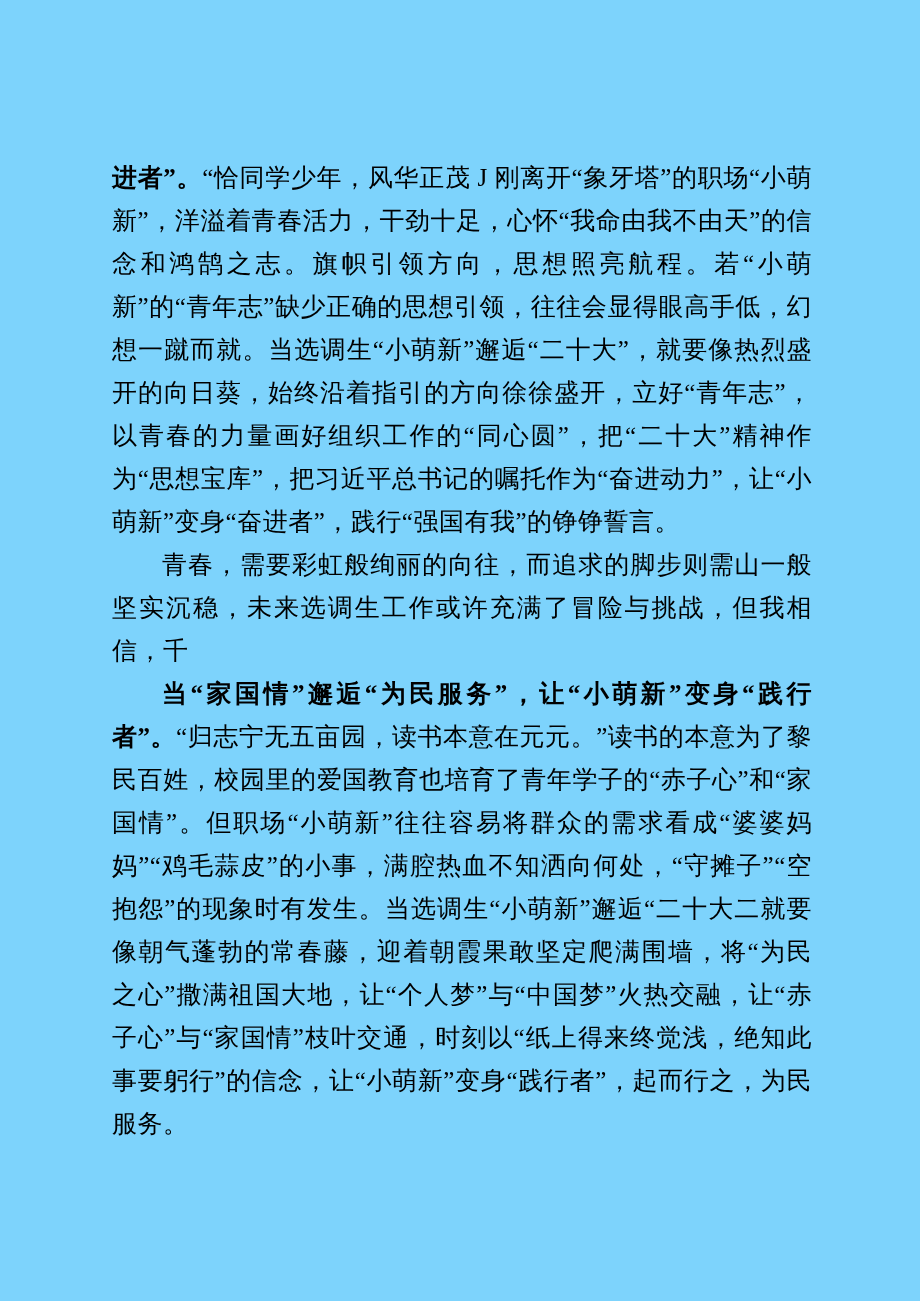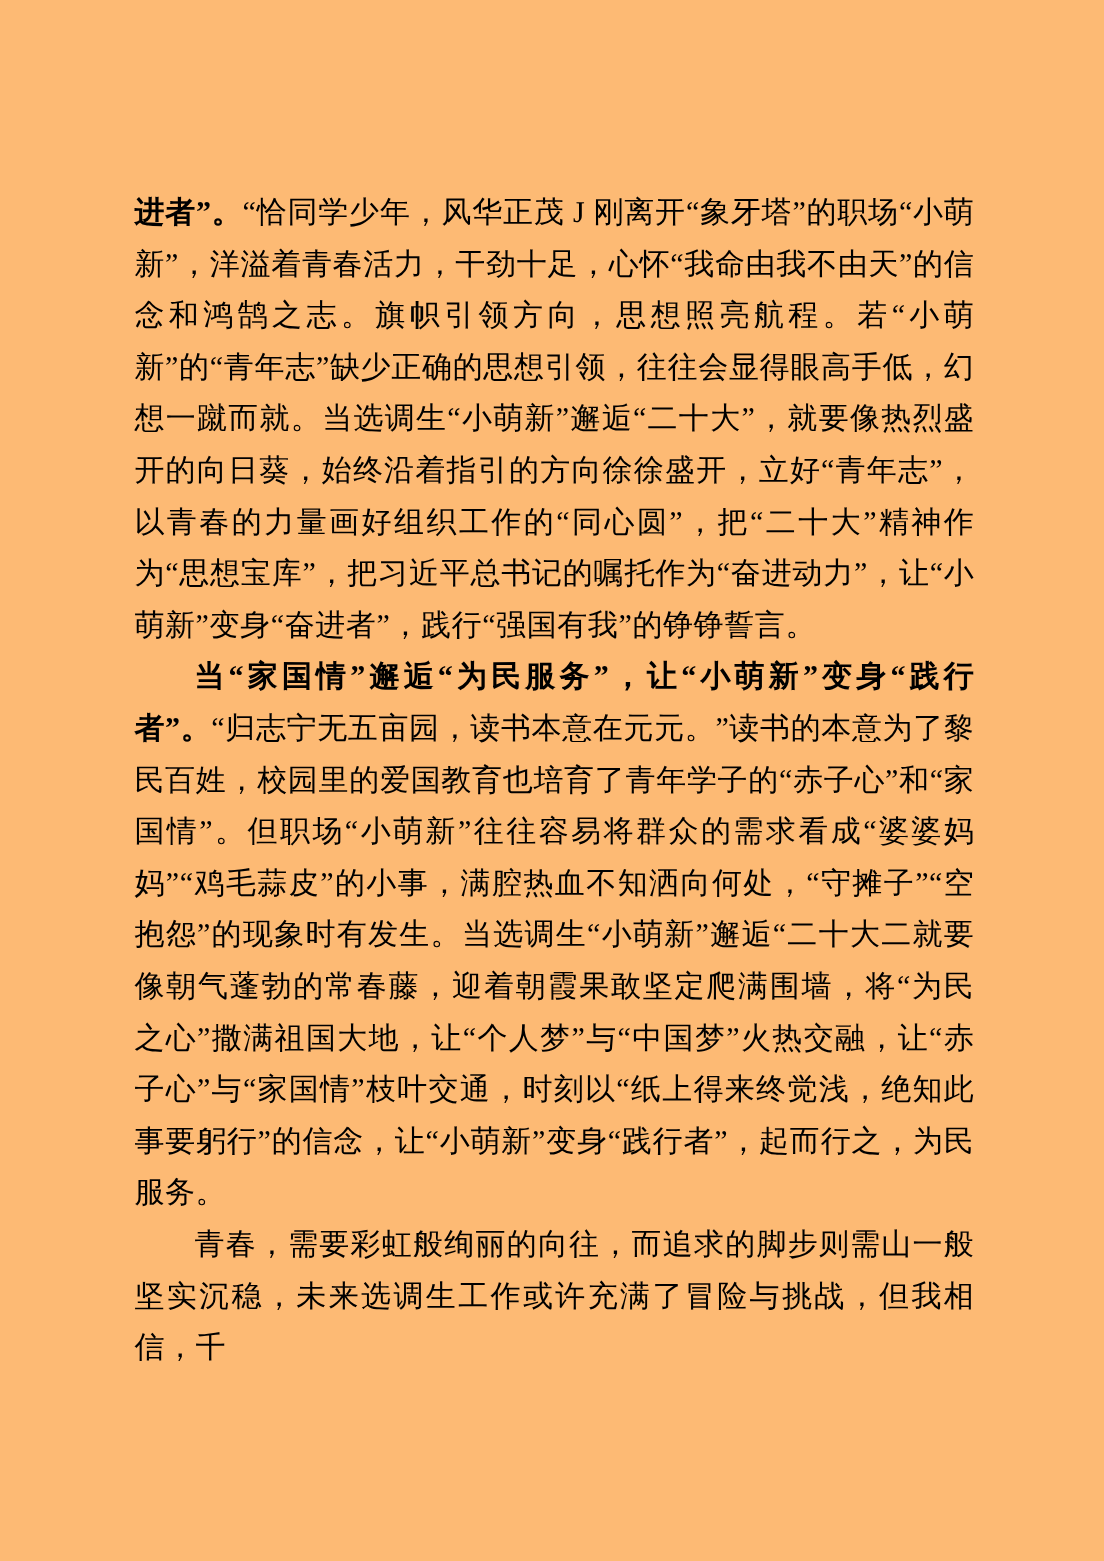--- a/index.html
+++ b/index.html
@@ -4,21 +4,21 @@
 <style>
   html, body {
     margin: 0;
     padding: 0;
     background: #ffffff;
   }
   .page {
     position: relative;
     width: 920px;
     height: 1301px;
-    background: #fdba74;
+    background: #7dd3fc;
     box-sizing: border-box;
     padding: 156px 108px 0 112px;
     overflow: hidden;
   }
   .doc-text p {
     margin: 0;
     padding: 0;
     font-family: "Liberation Serif", "DejaVu Serif", serif;
     font-size: 25px;
     line-height: 43px;
@@ -37,21 +37,21 @@
 <body>
 
 <div class="page">
   <div class="doc-text">
 
     <p>
       <strong>进者”。</strong><span>“恰同学少年，风华正茂 J 刚离开“象牙塔”的职场“小萌新”，洋溢着青春活力，干劲十足，心怀“我命由我不由天”的信念和鸿鹄之志。旗帜引领方向，思想照亮航程。若“小萌新”的“青年志”缺少正确的思想引领，往往会显得眼高手低，幻想一蹴而就。当选调生“小萌新”邂逅“二十大”，就要像热烈盛开的向日葵，始终沿着指引的方向徐徐盛开，立好“青年志”，以青春的力量画好组织工作的“同心圆”，把“二十大”精神作为“思想宝库”，把习近平总书记的嘱托作为“奋进动力”，让“小萌新”变身“奋进者”，践行“强国有我”的铮铮誓言。</span>
     </p>
 
     <p class="indent">
-      <strong>当“家国情”邂逅“为民服务”，让“小萌新”变身“践行者”。</strong><span>“归志宁无五亩园，读书本意在元元。”读书的本意为了黎民百姓，校园里的爱国教育也培育了青年学子的“赤子心”和“家国情”。但职场“小萌新”往往容易将群众的需求看成“婆婆妈妈”“鸡毛蒜皮”的小事，满腔热血不知洒向何处，“守摊子”“空抱怨”的现象时有发生。当选调生“小萌新”邂逅“二十大二就要像朝气蓬勃的常春藤，迎着朝霞果敢坚定爬满围墙，将“为民之心”撒满祖国大地，让“个人梦”与“中国梦”火热交融，让“赤子心”与“家国情”枝叶交通，时刻以“纸上得来终觉浅，绝知此事要躬行”的信念，让“小萌新”变身“践行者”，起而行之，为民服务。</span>
+      <span>青春，需要彩虹般绚丽的向往，而追求的脚步则需山一般坚实沉稳，未来选调生工作或许充满了冒险与挑战，但我相信，千</span>
     </p>
 
     <p class="indent">
-      <span>青春，需要彩虹般绚丽的向往，而追求的脚步则需山一般坚实沉稳，未来选调生工作或许充满了冒险与挑战，但我相信，千</span>
+      <strong>当“家国情”邂逅“为民服务”，让“小萌新”变身“践行者”。</strong><span>“归志宁无五亩园，读书本意在元元。”读书的本意为了黎民百姓，校园里的爱国教育也培育了青年学子的“赤子心”和“家国情”。但职场“小萌新”往往容易将群众的需求看成“婆婆妈妈”“鸡毛蒜皮”的小事，满腔热血不知洒向何处，“守摊子”“空抱怨”的现象时有发生。当选调生“小萌新”邂逅“二十大二就要像朝气蓬勃的常春藤，迎着朝霞果敢坚定爬满围墙，将“为民之心”撒满祖国大地，让“个人梦”与“中国梦”火热交融，让“赤子心”与“家国情”枝叶交通，时刻以“纸上得来终觉浅，绝知此事要躬行”的信念，让“小萌新”变身“践行者”，起而行之，为民服务。</span>
     </p>
 
   </div>
 </div>
 
 </body></html>

